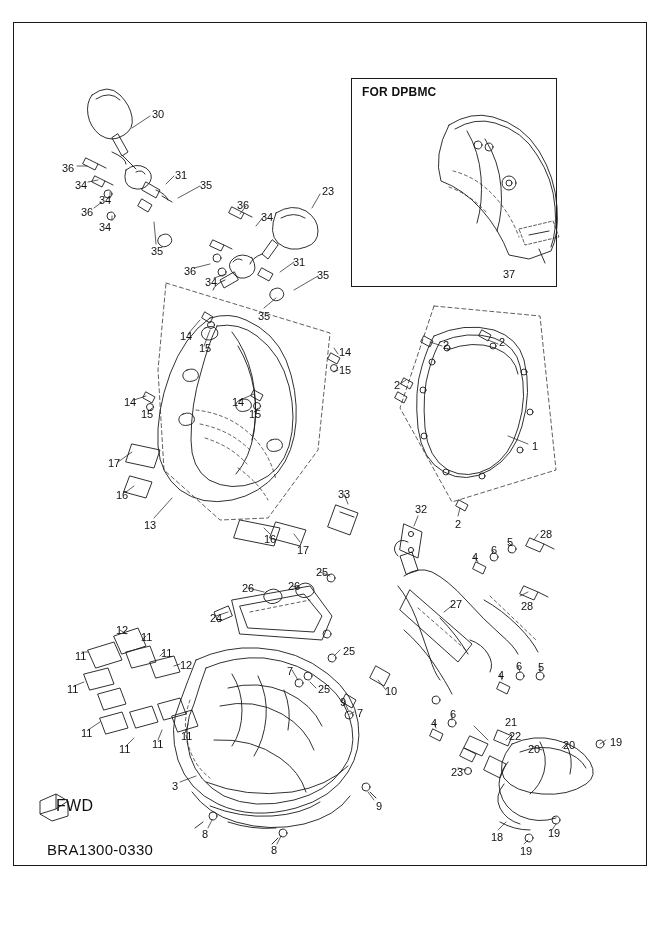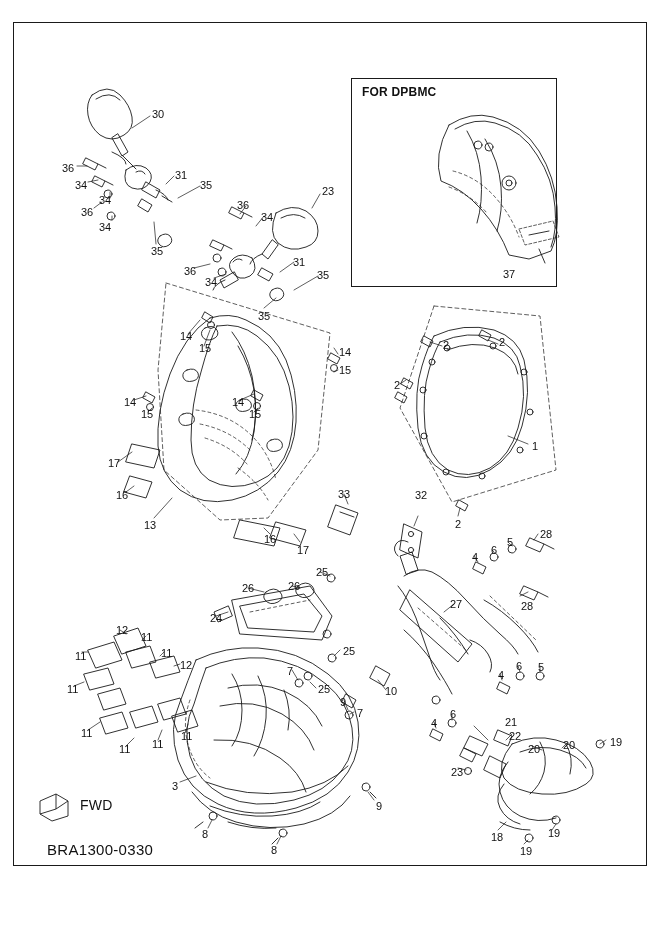--- a/index.html
+++ b/index.html
@@ -391,21 +391,21 @@
 
   <div class="fwd">
     <svg viewBox="0 0 52 30" width="52" height="30">
       <g fill="none" stroke="#1a1a1a" stroke-width="0.9">
         <path d="M2 9 L18 2 L30 9 L30 24 L14 29 L2 22 Z"></path>
         <path d="M18 2 L18 17 L30 9"></path>
         <path d="M18 17 L2 22"></path>
       </g>
     </svg>
   </div>
-  <span class="num" style="left:80px; top:800px; font-size:14px; letter-spacing:0.3px;">FWD</span>
+  <span class="num" style="left:56px; top:800px; font-size:16px; letter-spacing:0.3px;">FWD</span>
 
   <span class="partcode">BRA1300-0330</span>
 
   <div class="lbl-layer" id="callout-layer">
       <span class="num" style="left: 152px; top: 109px;">30</span>
       <span class="num" style="left: 62px; top: 163px;">36</span>
       <span class="num" style="left: 75px; top: 180px;">34</span>
       <span class="num" style="left: 81px; top: 207px;">36</span>
       <span class="num" style="left: 99px; top: 195px;">34</span>
       <span class="num" style="left: 99px; top: 222px;">34</span>
@@ -432,21 +432,21 @@
       <span class="num" style="left: 116px; top: 490px;">16</span>
       <span class="num" style="left: 144px; top: 520px;">13</span>
       <span class="num" style="left: 264px; top: 534px;">16</span>
       <span class="num" style="left: 297px; top: 545px;">17</span>
       <span class="num" style="left: 443px; top: 340px;">2</span>
       <span class="num" style="left: 499px; top: 337px;">2</span>
       <span class="num" style="left: 394px; top: 380px;">2</span>
       <span class="num" style="left: 532px; top: 441px;">1</span>
       <span class="num" style="left: 455px; top: 519px;">2</span>
       <span class="num" style="left: 338px; top: 489px;">33</span>
-      <span class="num" style="left: 415px; top: 490px;">32</span>
+      <span class="num" style="left: 415px; top: 504px;">32</span>
       <span class="num" style="left: 540px; top: 529px;">28</span>
       <span class="num" style="left: 521px; top: 601px;">28</span>
       <span class="num" style="left: 472px; top: 552px;">4</span>
       <span class="num" style="left: 491px; top: 545px;">6</span>
       <span class="num" style="left: 507px; top: 537px;">5</span>
       <span class="num" style="left: 450px; top: 599px;">27</span>
       <span class="num" style="left: 498px; top: 670px;">4</span>
       <span class="num" style="left: 516px; top: 661px;">6</span>
       <span class="num" style="left: 538px; top: 662px;">5</span>
       <span class="num" style="left: 431px; top: 718px;">4</span>

